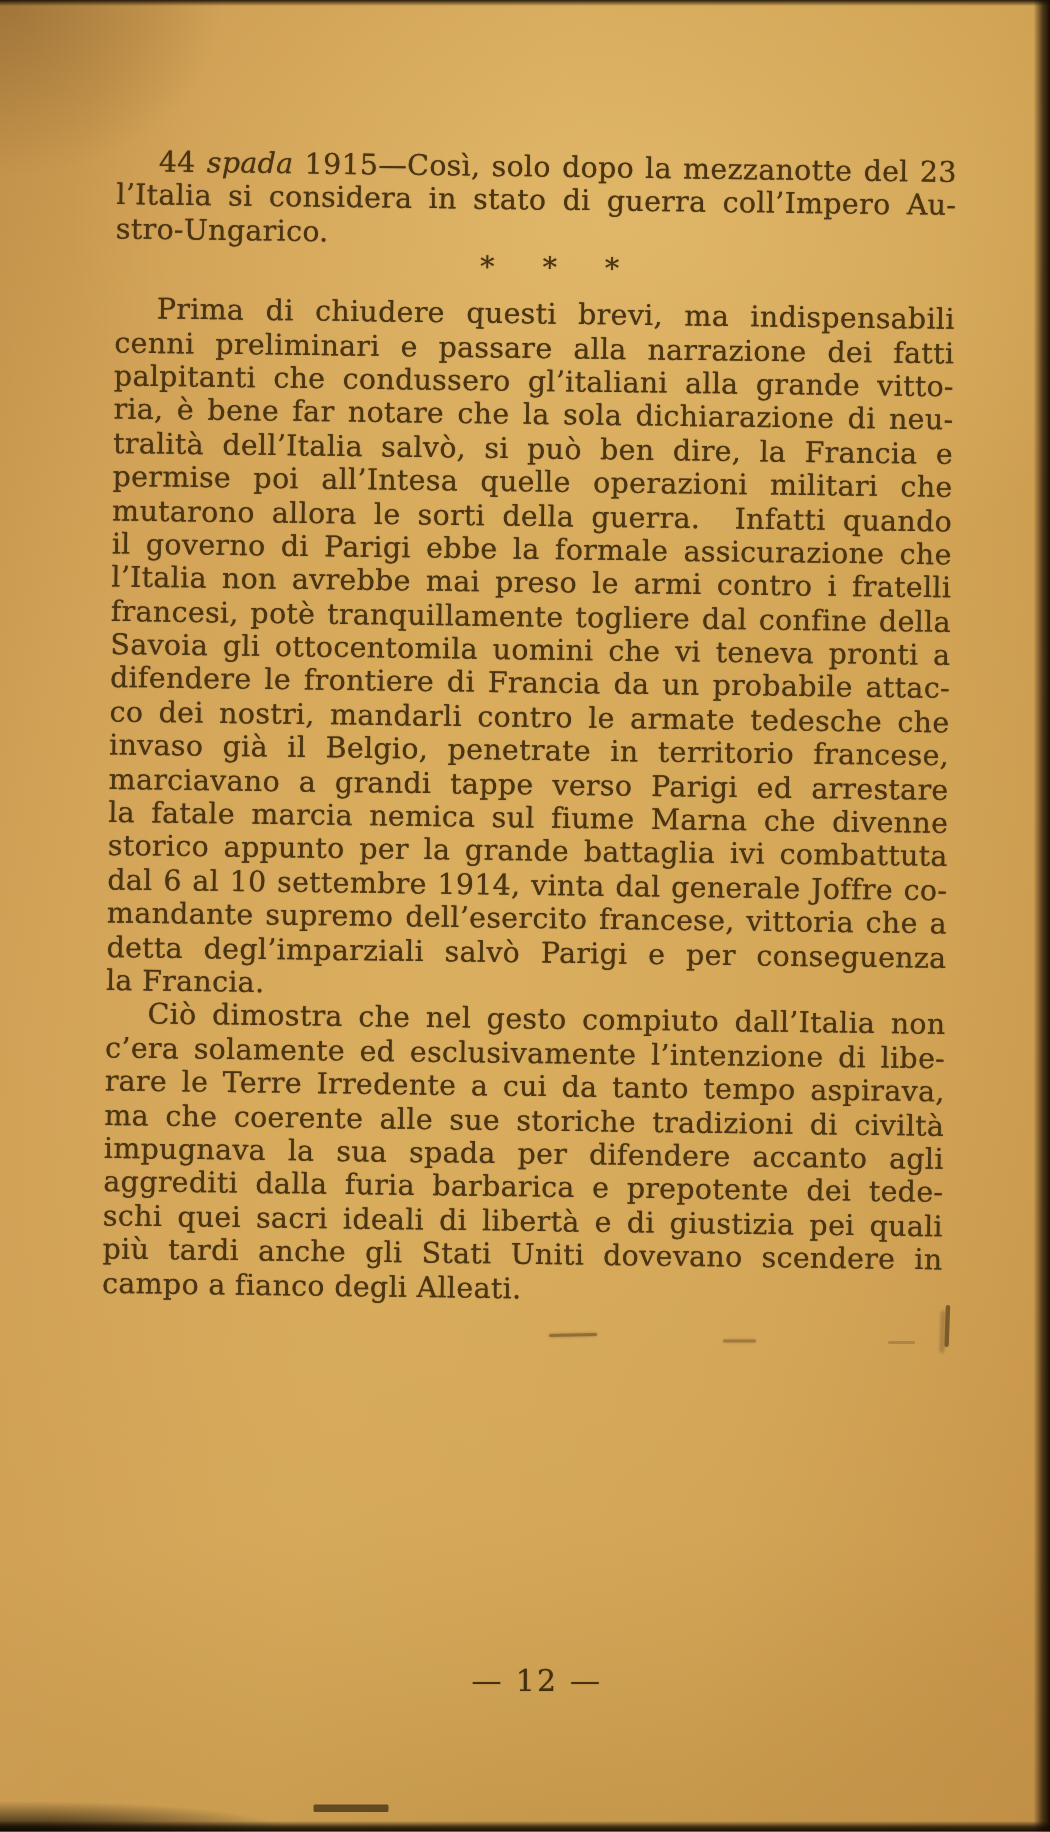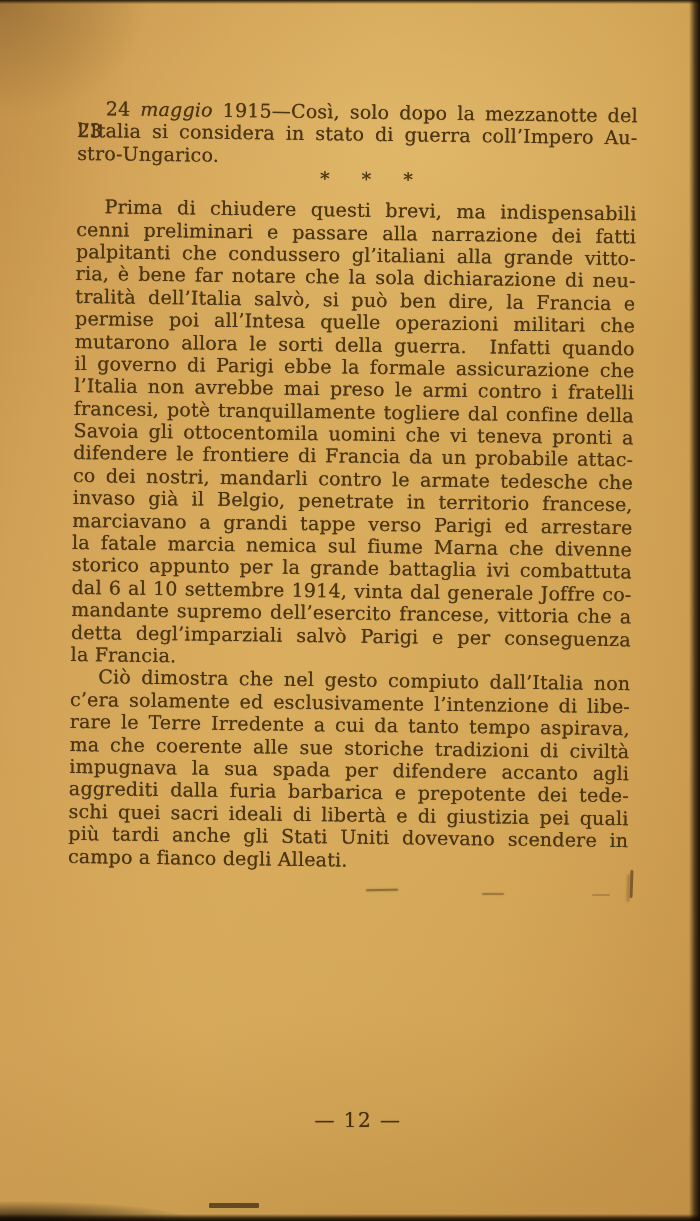--- a/index.html
+++ b/index.html
@@ -68,21 +68,21 @@
 </head>
 <body>
 
 <div class="page">
 
   <div class="corner-tl"></div>
 
   <div class="text-block">
 
     <div class="para para1">
-      <div class="line indent"><span>24 </span><span class="italic">maggio</span><span> 1915—Così, solo dopo la mezzanotte del 23</span></div>
+      <div class="line indent"><span>44 </span><span class="italic">spada</span><span> 1915—Così, solo dopo la mezzanotte del 23</span></div>
       <div class="line">l’Italia si considera in stato di guerra coll’Impero Au-</div>
       <div class="line last">stro-Ungarico.</div>
     </div>
 
     <div class="separator">* * *</div>
 
     <div class="para para2">
         <div class="line">Prima di chiudere questi brevi, ma indispensabili</div>
         <div class="line">cenni preliminari e passare alla narrazione dei fatti</div>
         <div class="line">palpitanti che condussero gl’italiani alla grande vitto-</div>

